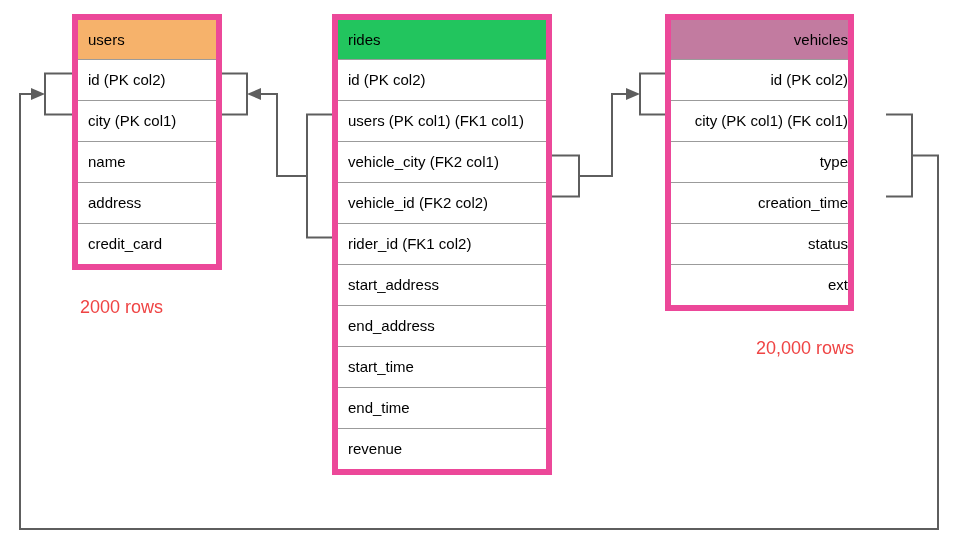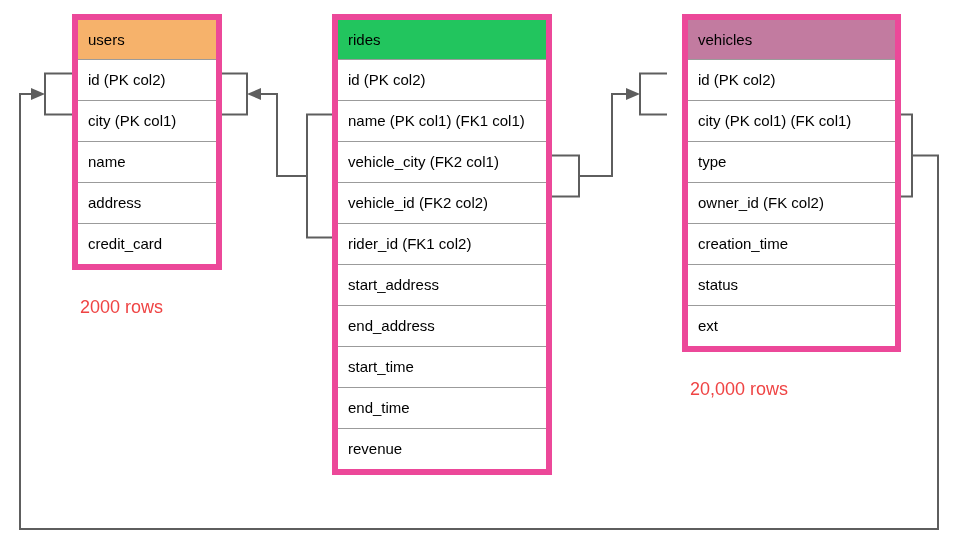--- a/index.html
+++ b/index.html
@@ -47,21 +47,21 @@
     overflow: hidden;
   }
   .rows-count {
     margin-top: 27px;
     padding-left: 8px;
     font-size: 18px;
     color: #ef4444;
   }
   .tbl-users    { left: 72px;  top: 14px; width: 150px; }
   .tbl-rides    { left: 332px; top: 14px; width: 220px; }
-  .tbl-vehicles { left: 682px; top: 14px; width: 219px; }
+  .tbl-vehicles { left: 665px; top: 14px; width: 189px; text-align: right; }
 </style>
 </head>
 <body>
 
 <div class="stage">
 
   <svg class="connector-layer" viewBox="0 0 960 540">
 
     <g fill="none" stroke-width="2" stroke="#5e5e5e">
       <polyline points="886,114.5 912,114.5 912,196.5 886,196.5"></polyline>
@@ -97,41 +97,40 @@
         </div>
     </div>
     <div class="rows-count">2000 rows</div>
   </div>
 
   <div class="db-table tbl-rides">
     <div class="table-box">
       <div class="table-header" style="background-color: #22c55e;">rides</div>
       <div class="table-rows">
           <div class="table-row">id (PK col2)</div>
-          <div class="table-row">name (PK col1) (FK1 col1)</div>
+          <div class="table-row">users (PK col1) (FK1 col1)</div>
           <div class="table-row">vehicle_city (FK2 col1)</div>
           <div class="table-row">vehicle_id (FK2 col2)</div>
           <div class="table-row">rider_id (FK1 col2)</div>
           <div class="table-row">start_address</div>
           <div class="table-row">end_address</div>
           <div class="table-row">start_time</div>
           <div class="table-row">end_time</div>
           <div class="table-row">revenue</div>
         </div>
     </div>
   </div>
 
   <div class="db-table tbl-vehicles">
     <div class="table-box">
       <div class="table-header" style="background-color: rgb(194, 123, 160);">vehicles</div>
       <div class="table-rows">
           <div class="table-row">id (PK col2)</div>
           <div class="table-row">city (PK col1) (FK col1)</div>
           <div class="table-row">type</div>
-          <div class="table-row">owner_id (FK col2)</div>
           <div class="table-row">creation_time</div>
           <div class="table-row">status</div>
           <div class="table-row">ext</div>
         </div>
     </div>
     <div class="rows-count">20,000 rows</div>
   </div>
 
 </div>
 

